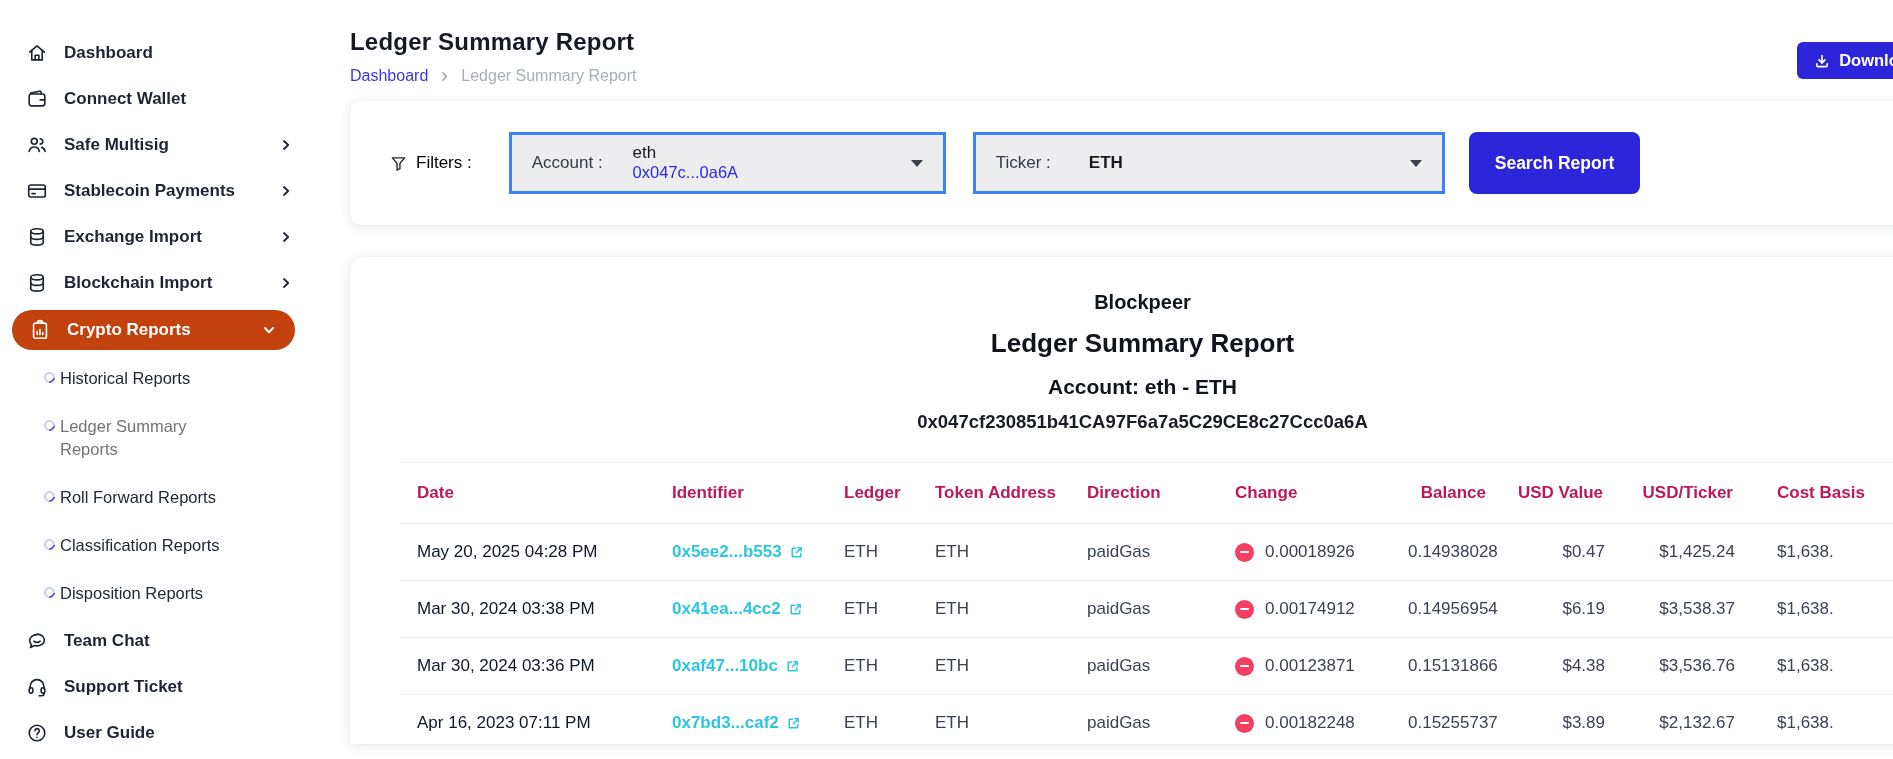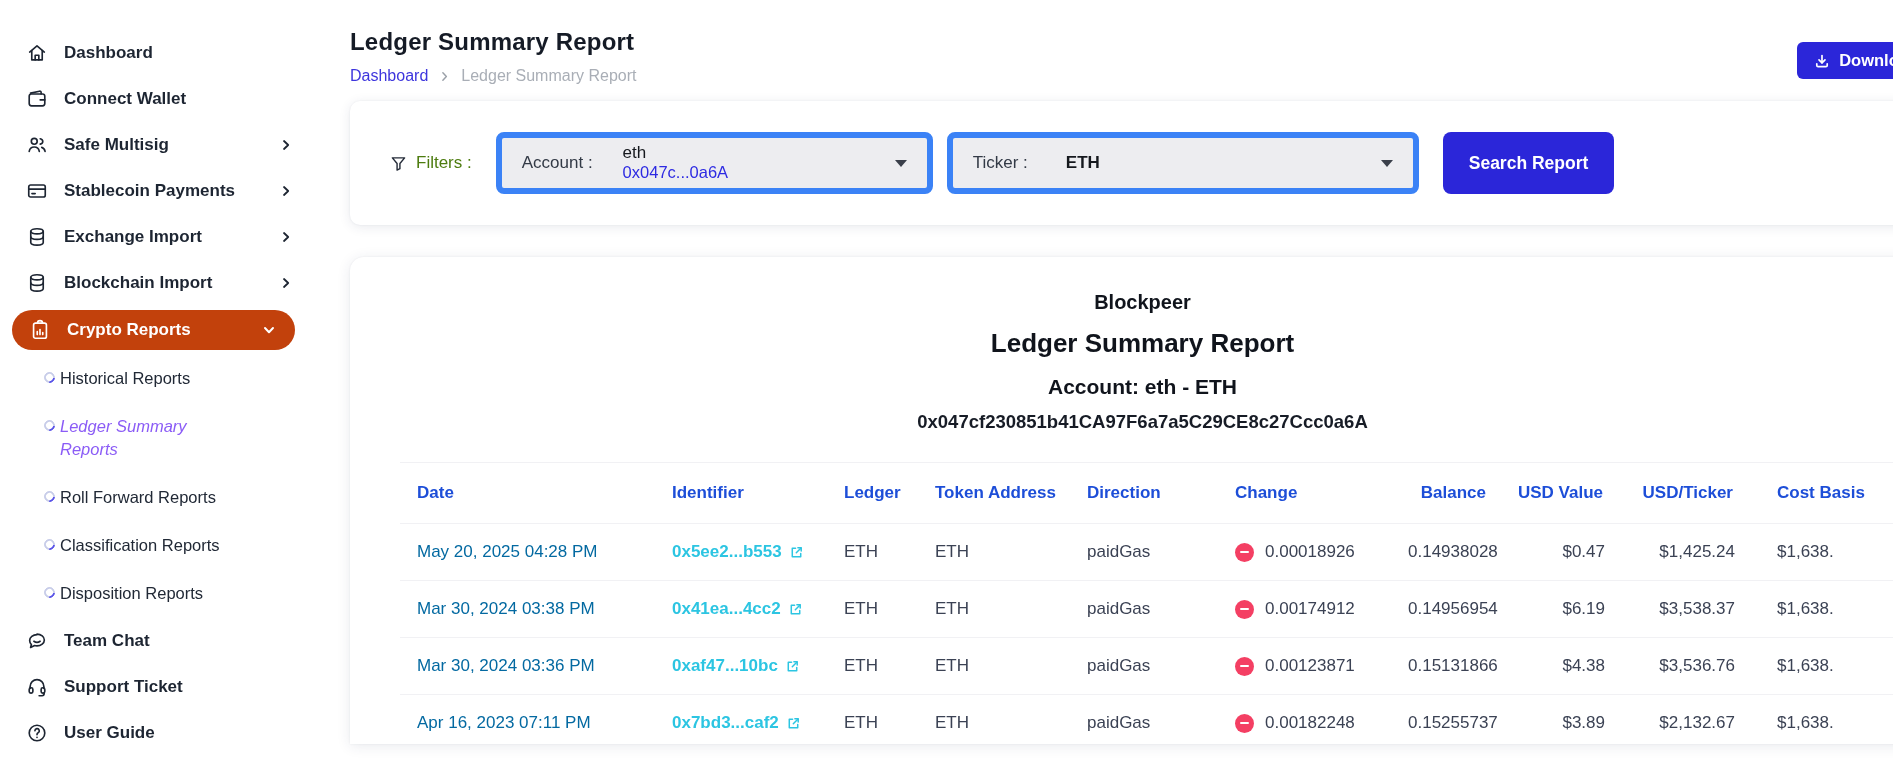--- a/index.html
+++ b/index.html
@@ -15,42 +15,42 @@
   .nav-item svg { stroke:#1d2532; }
   .chev-right { margin-left:auto; display:flex; }
   .nav-item.active { background:#c2410c; color:#fff; border-radius:24px;
     margin:4px 23px 4px 12px; padding:9px 18px 9px 17px; }
   .nav-item.active svg { stroke:#fff; }
   .sub-item { display:flex; align-items:flex-start; gap:5px; padding:13px 10px 13px 44px;
     color:#212936; font-size:16.5px; cursor:pointer; }
   .sub-item .ring { width:11px; height:11px; border-radius:50%; margin-top:5px; flex:0 0 11px;
     border:2px solid #c8cde9; border-bottom-color:#5a54e8; transform:rotate(-40deg); }
   .sub-item .sub-label { max-width:178px; line-height:1.35; }
-  .sub-item.active-sub .sub-label { color:#8b5cf6;font-style:italic; }
+  .sub-item.active-sub .sub-label { color:#737373; }
 
   
   .main { flex:1; position:relative; padding:28px 28px 0 32px; background:#fff; }
 
   .main-header { display:flex; align-items:flex-start; }
   .page-title { font-size:24px; font-weight:700; color:#151b26; letter-spacing:.2px; }
   .breadcrumb { margin-top:11px; font-size:16px; display:flex; align-items:center; gap:10px; }
   .crumb-link { color:#3d35dd; cursor:pointer; }
   .crumb-current { color:#a9aeb6; }
   .crumb-sep { display:flex; }
   .download-btn { margin-left:auto; margin-top:14px; background:#2b26d9; color:#fff; border:none;
     border-radius:6px; padding:9px 17px; font-size:16.5px; font-weight:600;
     display:flex; align-items:center; gap:9px; cursor:pointer; font-family:inherit; }
 
   
   .filter-card { margin-top:16px; background:#fff; border-radius:10px;
     box-shadow:0 2px 12px rgba(40,45,90,.10), 0 0 2px rgba(40,45,90,.08);
     height:124px; display:flex; align-items:center; padding:0 26px 0 40px; gap:14px; }
-  .filters-label { display:flex; align-items:center; gap:9px; font-size:17px; color:#4d7c0f; margin-right:10px; }
-  .dropdown { background:#ededf0; border:6px solid #3b82f6; border-radius:8px; height:62px;
-    display:flex; align-items:center; padding:0 20px; cursor:pointer; }
+  .filters-label { display:flex; align-items:center; gap:9px; font-size:17px; color:#000000; margin-right:10px; }
+  .dropdown { background:#ededf0; border:3px solid #3b82f6; border-radius:0; height:62px;
+    display:flex; align-items:center; padding:0 20px; cursor:pointer;margin-left:13px; }
   .dd-account { width:437px; }
   .dd-ticker  { width:472px; }
   .dd-label { font-size:17px; color:#333a46; }
   .dd-value-block { margin-left:30px; line-height:1.18; }
   .dd-value-name { font-size:17px; color:#15181d; }
   .dd-value-addr { font-size:16.5px; color:#2d2ae2; }
   .dd-value-single { margin-left:38px; font-size:17px; font-weight:700; color:#15181d; }
   .caret { margin-left:auto; width:0; height:0; border-left:6px solid transparent;
     border-right:6px solid transparent; border-top:7px solid #3a3f4a; }
   .search-btn { margin-left:10px; background:#2b26d9; color:#fff; border:none; border-radius:8px;
@@ -64,26 +64,26 @@
   .rpt-brand { font-size:20px; font-weight:700; color:#10141c; }
   .rpt-title { margin-top:14px; font-size:26px; font-weight:700; color:#10141c; }
   .rpt-account { margin-top:16px; font-size:21px; font-weight:700; color:#10141c; }
   .rpt-address { margin-top:12px; font-size:18.5px; font-weight:600; color:#171c26; }
 
   
   .ledger-table { margin-top:29px; margin-left:50px; width:max-content; }
   .trow { display:grid; grid-template-columns:255px 172px 91px 152px 148px 190px 80px 117px 130px 200px;
     align-items:center; border-bottom:1px solid #f1f1f4; }
   .thead-row { border-top:1px solid #f1f1f4; }
-  .th { font-size:17px; font-weight:700; color:#1d4ed8; padding:20px 0 20px 17px; }
+  .th { font-size:17px; font-weight:700; color:#be185d; padding:20px 0 20px 17px; }
   .td { font-size:17px; color:#3b4254; padding:18px 0 18px 17px; }
   .num { text-align:right; padding-left:0; }
   .th.num { padding-right:2px; }
   .cost { text-align:left; padding-left:42px; }
-  .cell-date { color:#0369a1; cursor:pointer; }
+  .cell-date { color:#0f172a; cursor:pointer; }
   .cell-id { color:#2cc5e2; font-weight:700; display:flex; align-items:center; gap:7px; cursor:pointer; }
   .cell-change { display:flex; align-items:center; gap:11px; }
   .minus-badge { width:19px; height:19px; border-radius:50%; background:#f43f63; flex:0 0 19px;
     display:flex; align-items:center; justify-content:center; }
   .minus-badge i { display:block; width:9px; height:2.6px; background:#fff; border-radius:2px; }
 </style>
 </head>
 <body>
 
 <div class="app">

